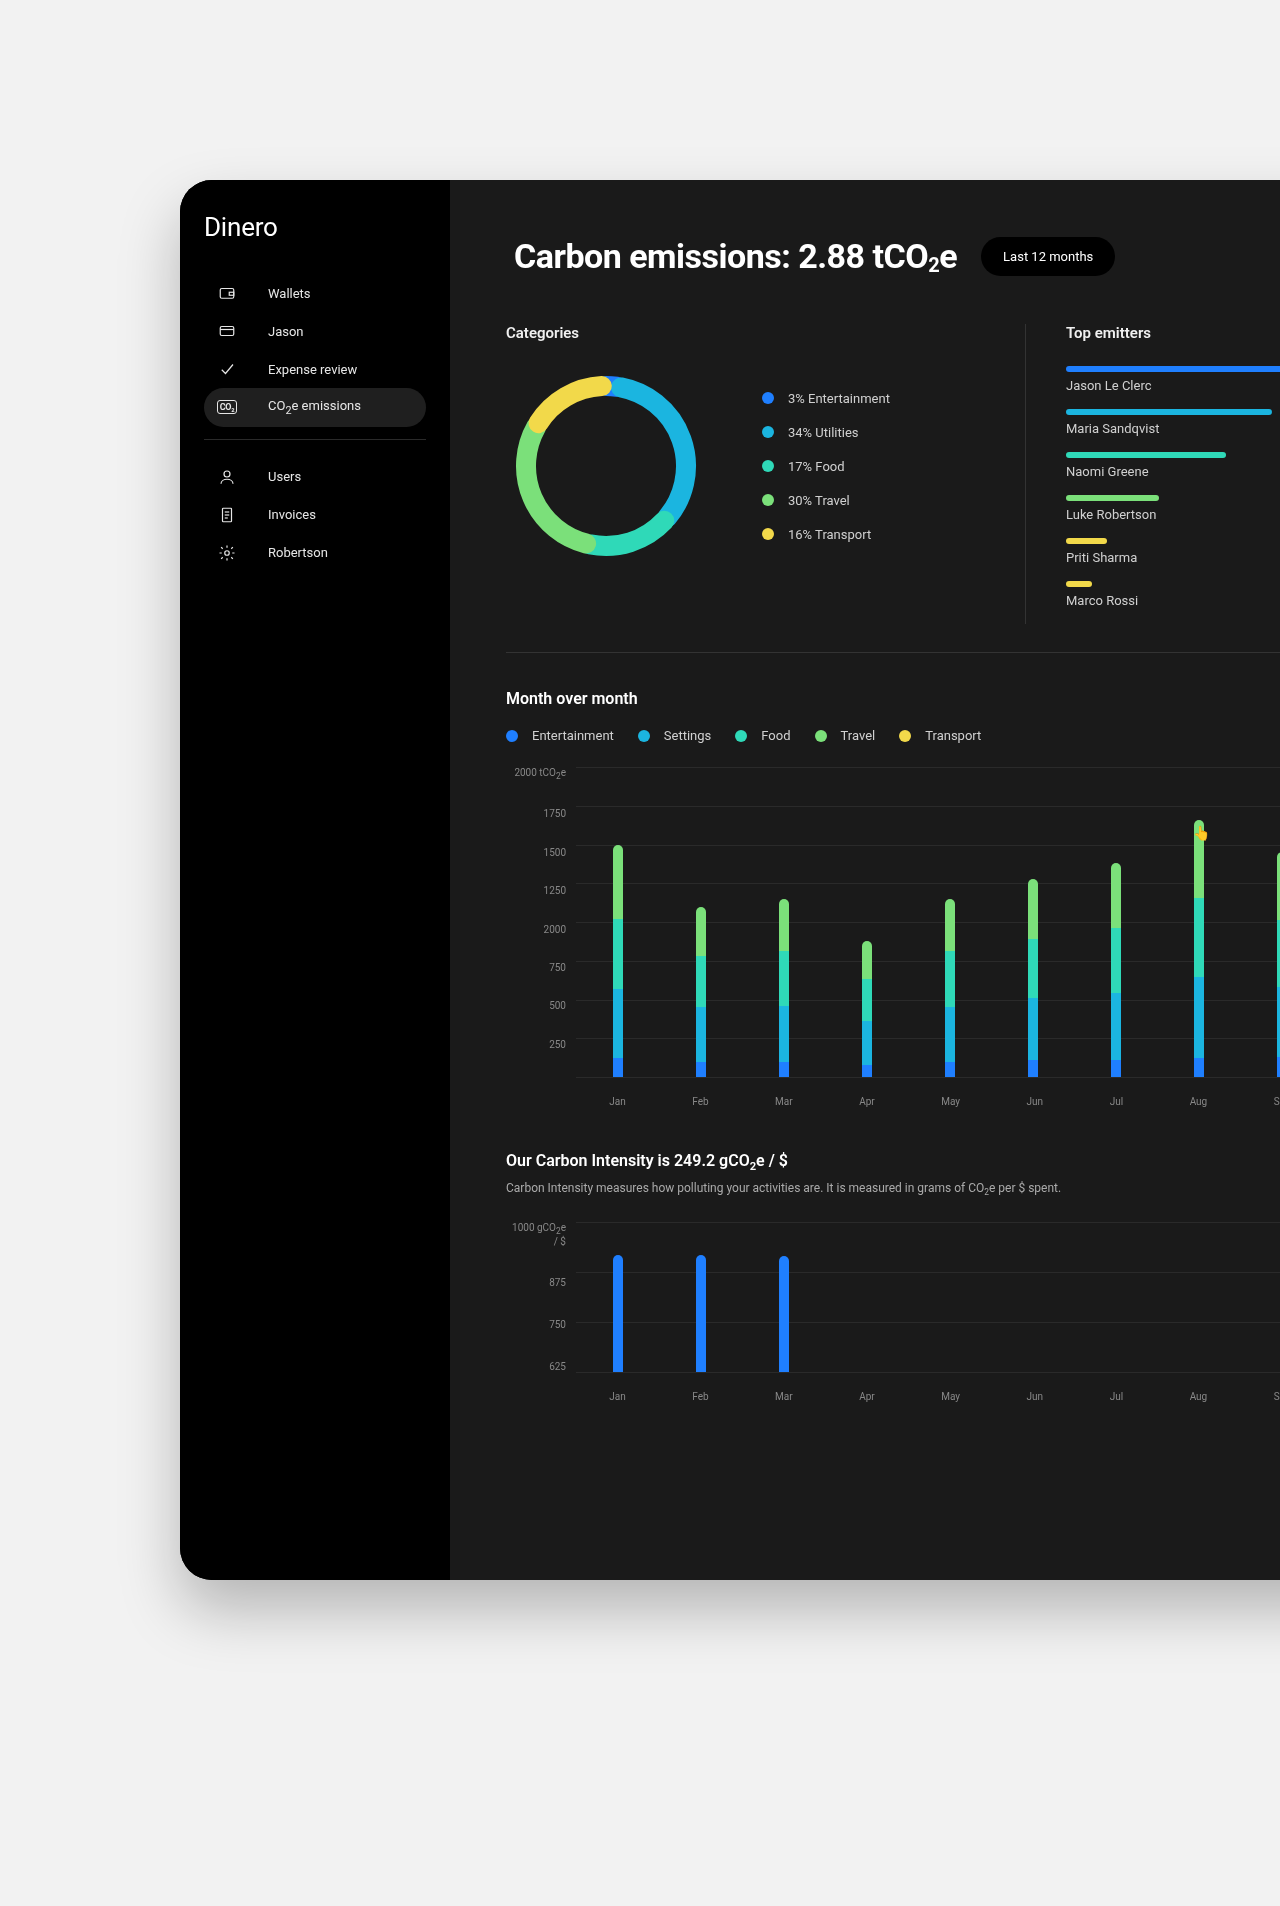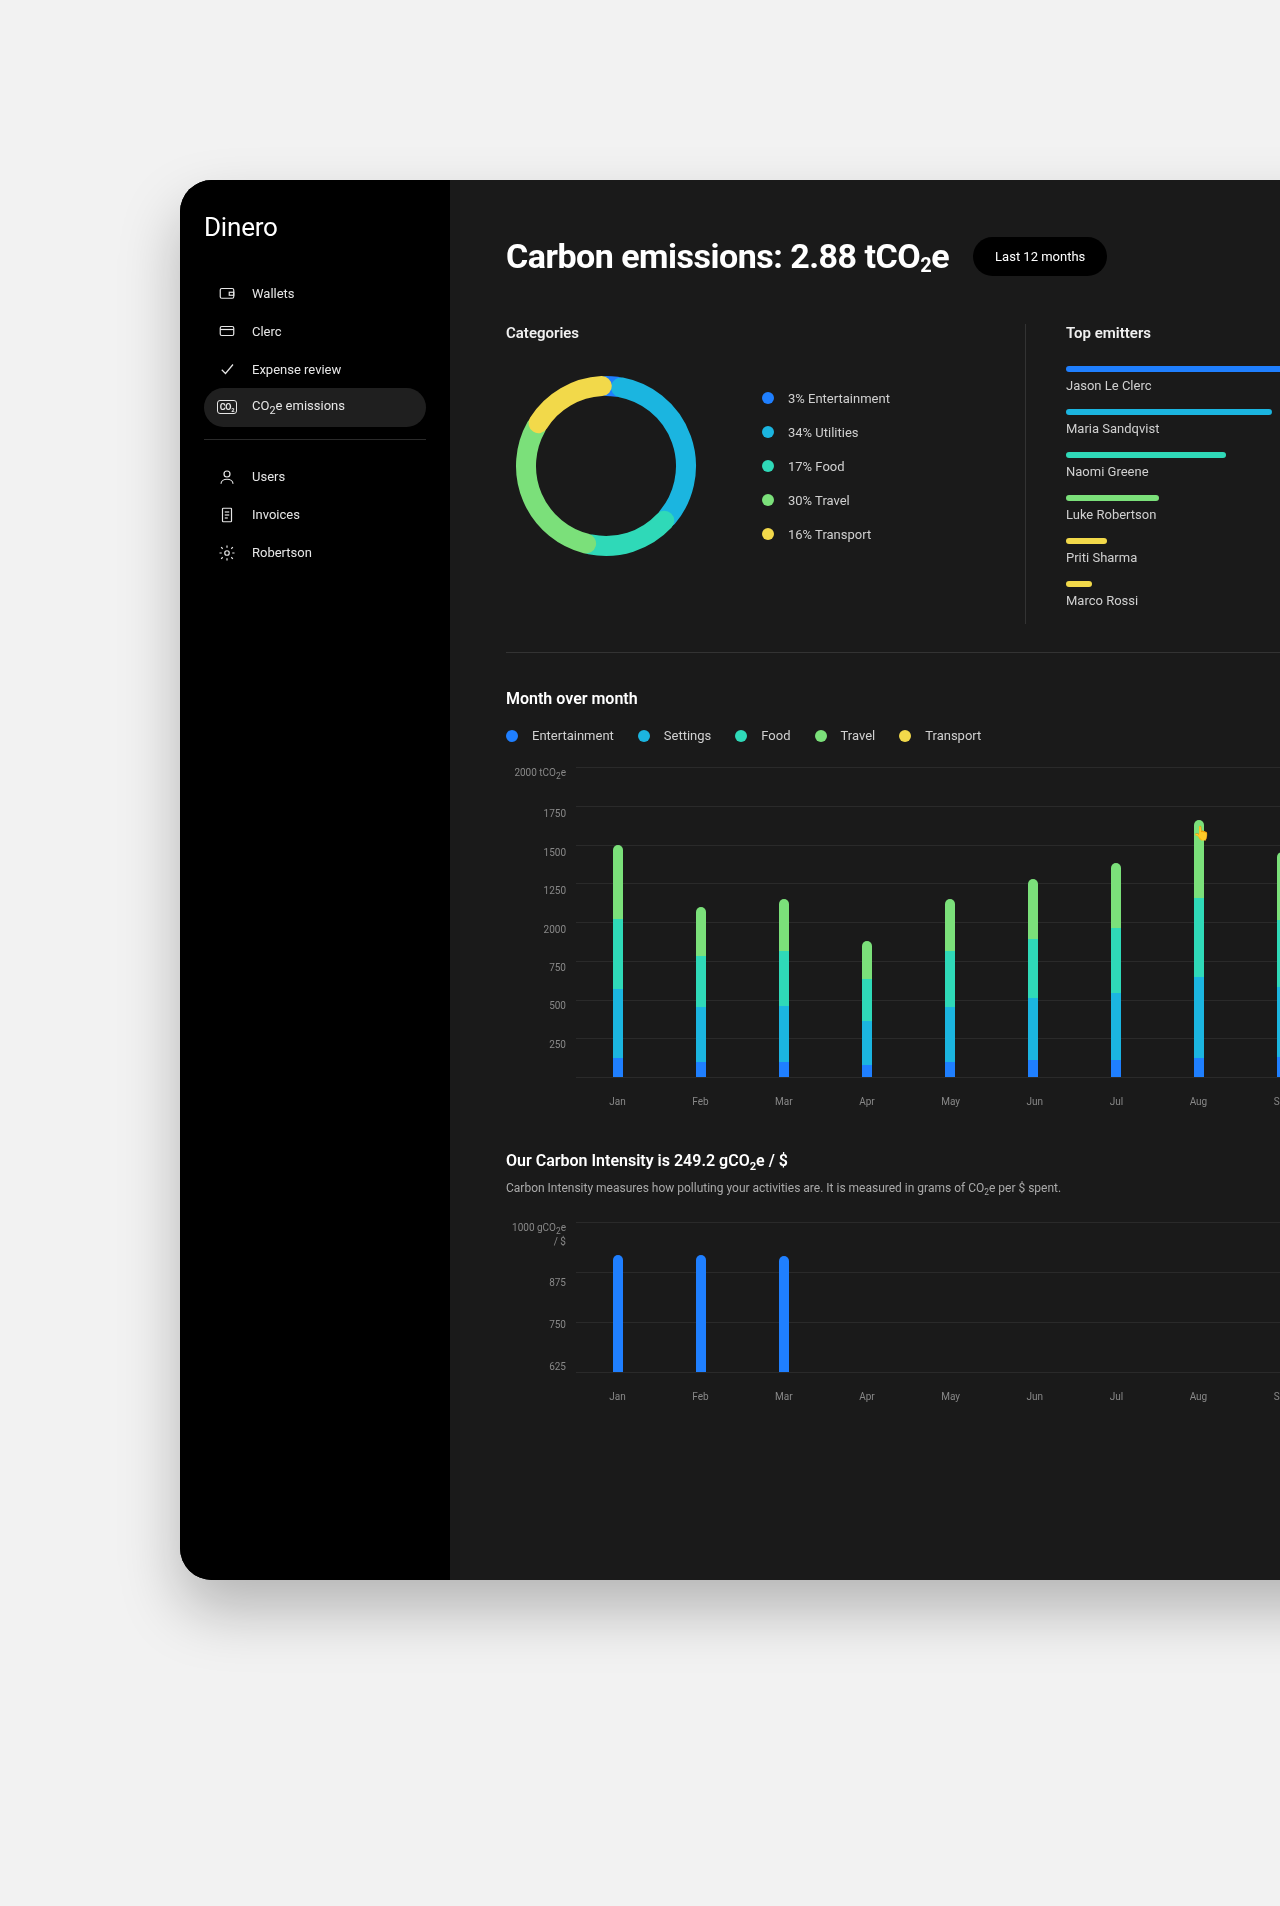--- a/index.html
+++ b/index.html
@@ -35,21 +35,21 @@
     letter-spacing: -0.2px;
   }
   .nav-group { margin-bottom: 8px; }
   .nav-divider {
     border-top: 1px solid #2a2a2a;
     margin: 12px 0 18px;
   }
   .nav-item {
     display: flex;
     align-items: center;
-    gap: 16px;
+    gap: 32px;
     padding: 10px 14px;
     color: #e6e6e6;
     font-size: 13px;
     border-radius: 999px;
     cursor: pointer;
   }
   .nav-item.active {
     background: #1f1f1f;
   }
   .nav-icon {
@@ -78,20 +78,21 @@
   .header-row {
     display: flex;
     align-items: center;
     gap: 24px;
     margin-bottom: 48px;
   }
   .page-title {
     font-size: 34px;
     font-weight: 700;
     letter-spacing: -0.5px;
+    margin-left: 8px;
   }
   .page-title sub { font-size: 20px; vertical-align: baseline; position: relative; bottom: -4px; }
   .period-pill {
     background: #000;
     color: #fff;
     border-radius: 999px;
     padding: 12px 22px;
     font-size: 13px;
     cursor: pointer;
   }
@@ -207,21 +208,21 @@
         </span>
         <span>Wallets</span>
       </div>
       <div class="nav-item">
         <span class="nav-icon">
           <svg viewBox="0 0 24 24">
               <rect x="3" y="6" width="18" height="12" rx="2"></rect>
               <line x1="3" y1="10" x2="21" y2="10"></line>
             </svg>
         </span>
-        <span>Clerc</span>
+        <span>Jason</span>
       </div>
       <div class="nav-item">
         <span class="nav-icon">
           <svg viewBox="0 0 24 24">
               <polyline points="5 13 10 18 20 6"></polyline>
             </svg>
         </span>
         <span>Expense review</span>
       </div>
       <div class="nav-item active">

